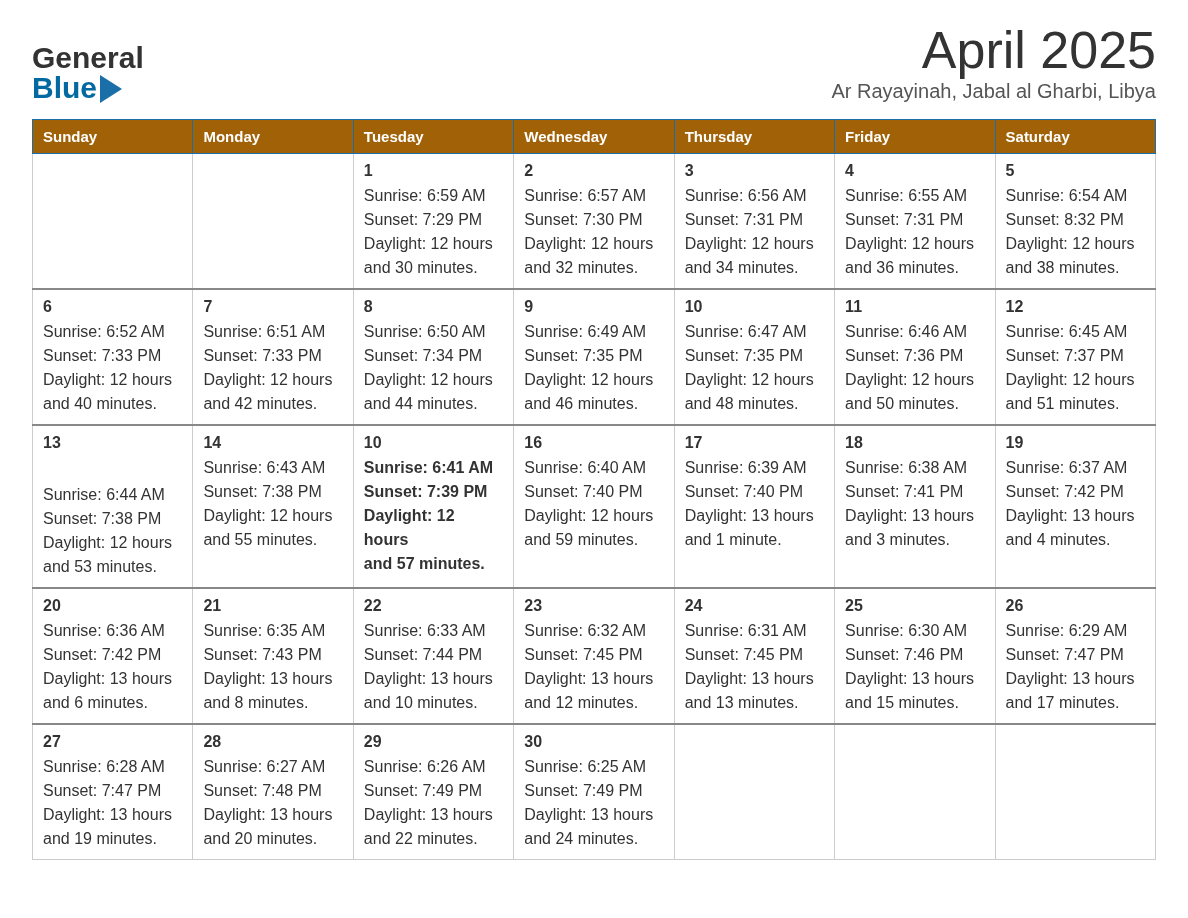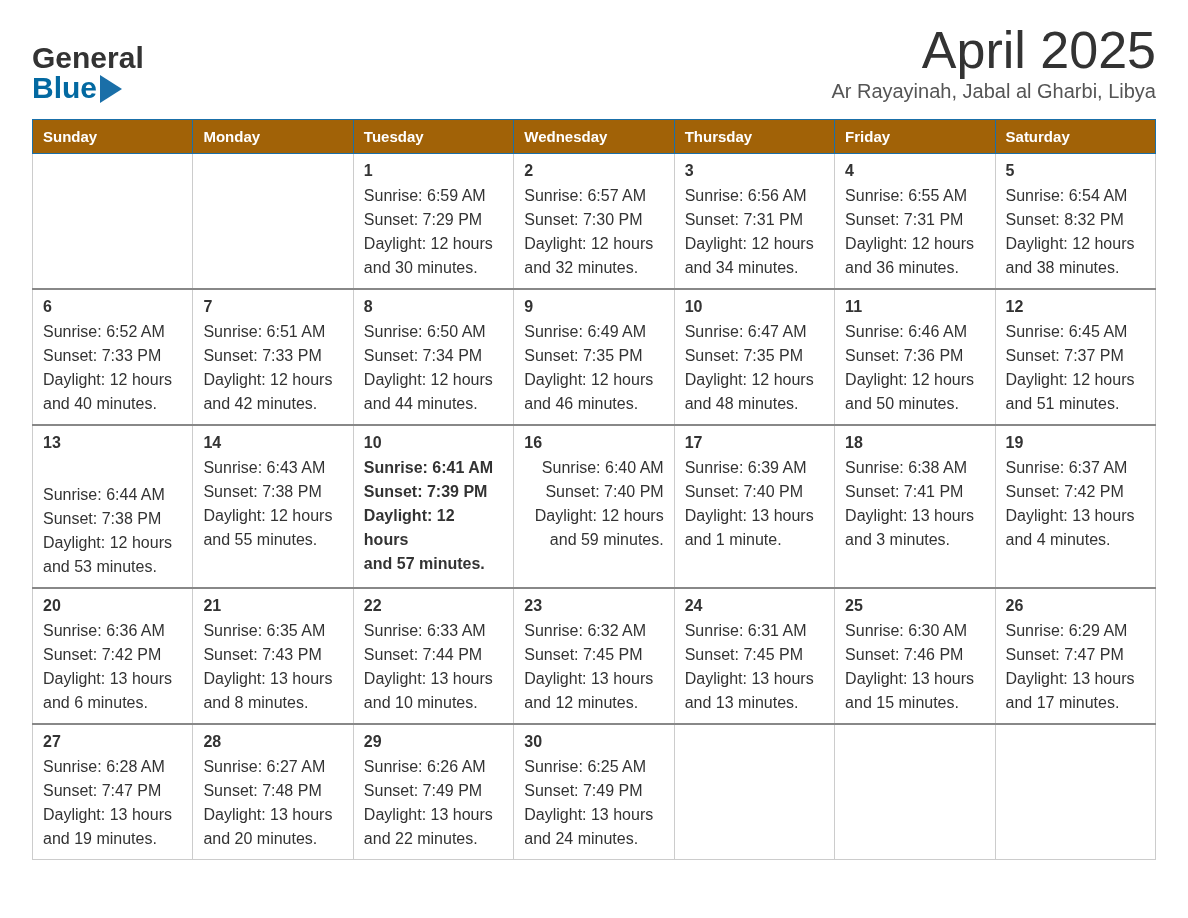--- a/index.html
+++ b/index.html
@@ -236,21 +236,21 @@
         </td>
         <td>
           <div class="day-num">10</div>
           <div class="day-info" style="white-space: pre-line; font-weight: bold;">Sunrise: 6:41 AM
 Sunset: 7:39 PM
 Daylight: 12 hours
 and 57 minutes.</div>
         </td>
         <td>
           <div class="day-num">16</div>
-          <div class="day-info" style="white-space: pre-line; text-align: right;">Sunrise: 6:40 AM
+          <div class="day-info" style="white-space: pre-line;">Sunrise: 6:40 AM
 Sunset: 7:40 PM
 Daylight: 12 hours
 and 59 minutes.</div>
         </td>
         <td>
           <div class="day-num">17</div>
           <div class="day-info" style="white-space: pre-line;">Sunrise: 6:39 AM
 Sunset: 7:40 PM
 Daylight: 13 hours
 and 1 minute.</div>

